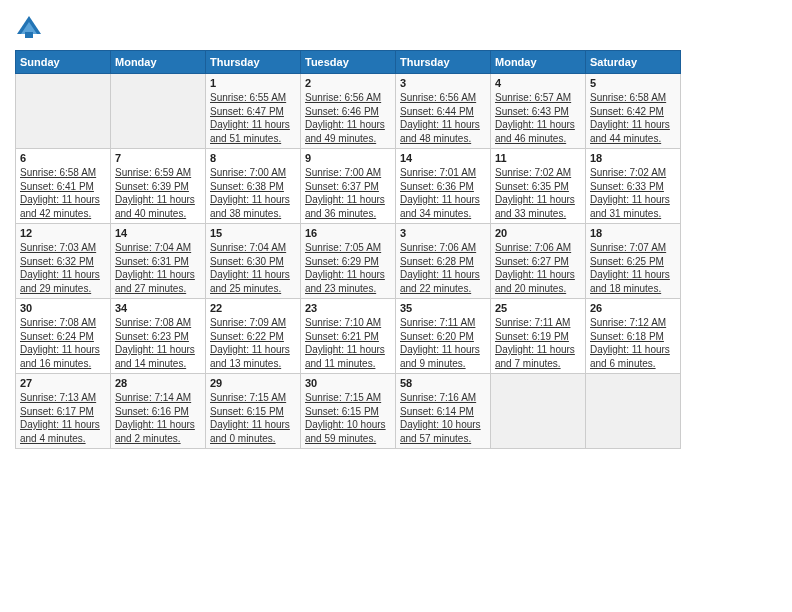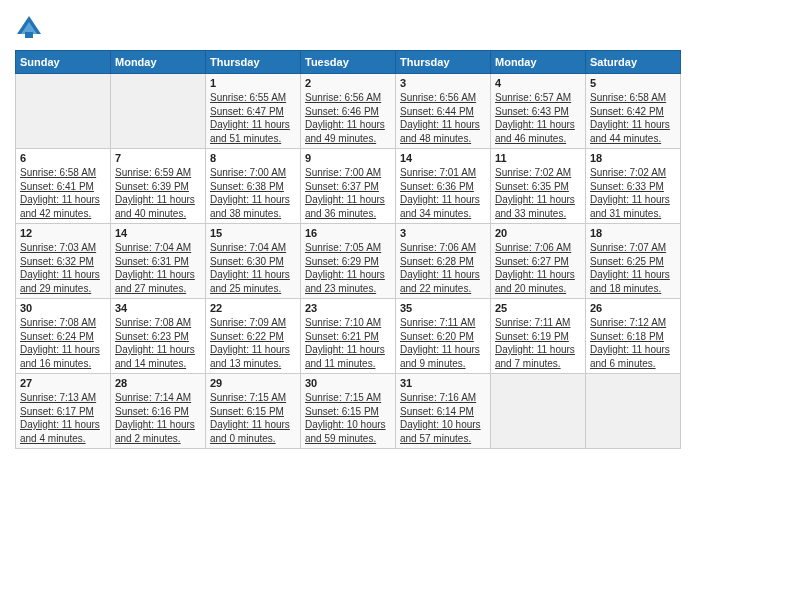--- a/index.html
+++ b/index.html
@@ -261,21 +261,21 @@
           </td>
           <td>
             <span class="day-num">29</span>
             <div class="day-detail">Sunrise: 7:15 AM<br>Sunset: 6:15 PM<br>Daylight: 11 hours and 0 minutes.</div>
           </td>
           <td>
             <span class="day-num">30</span>
             <div class="day-detail">Sunrise: 7:15 AM<br>Sunset: 6:15 PM<br>Daylight: 10 hours and 59 minutes.</div>
           </td>
           <td>
-            <span class="day-num">31</span>
+            <span class="day-num">58</span>
             <div class="day-detail">Sunrise: 7:16 AM<br>Sunset: 6:14 PM<br>Daylight: 10 hours and 57 minutes.</div>
           </td>
           <td class="empty-cell"></td>
           <td class="empty-cell"></td>
         </tr>
       </tbody>
   </table>
 </div>
 
 </body></html>

